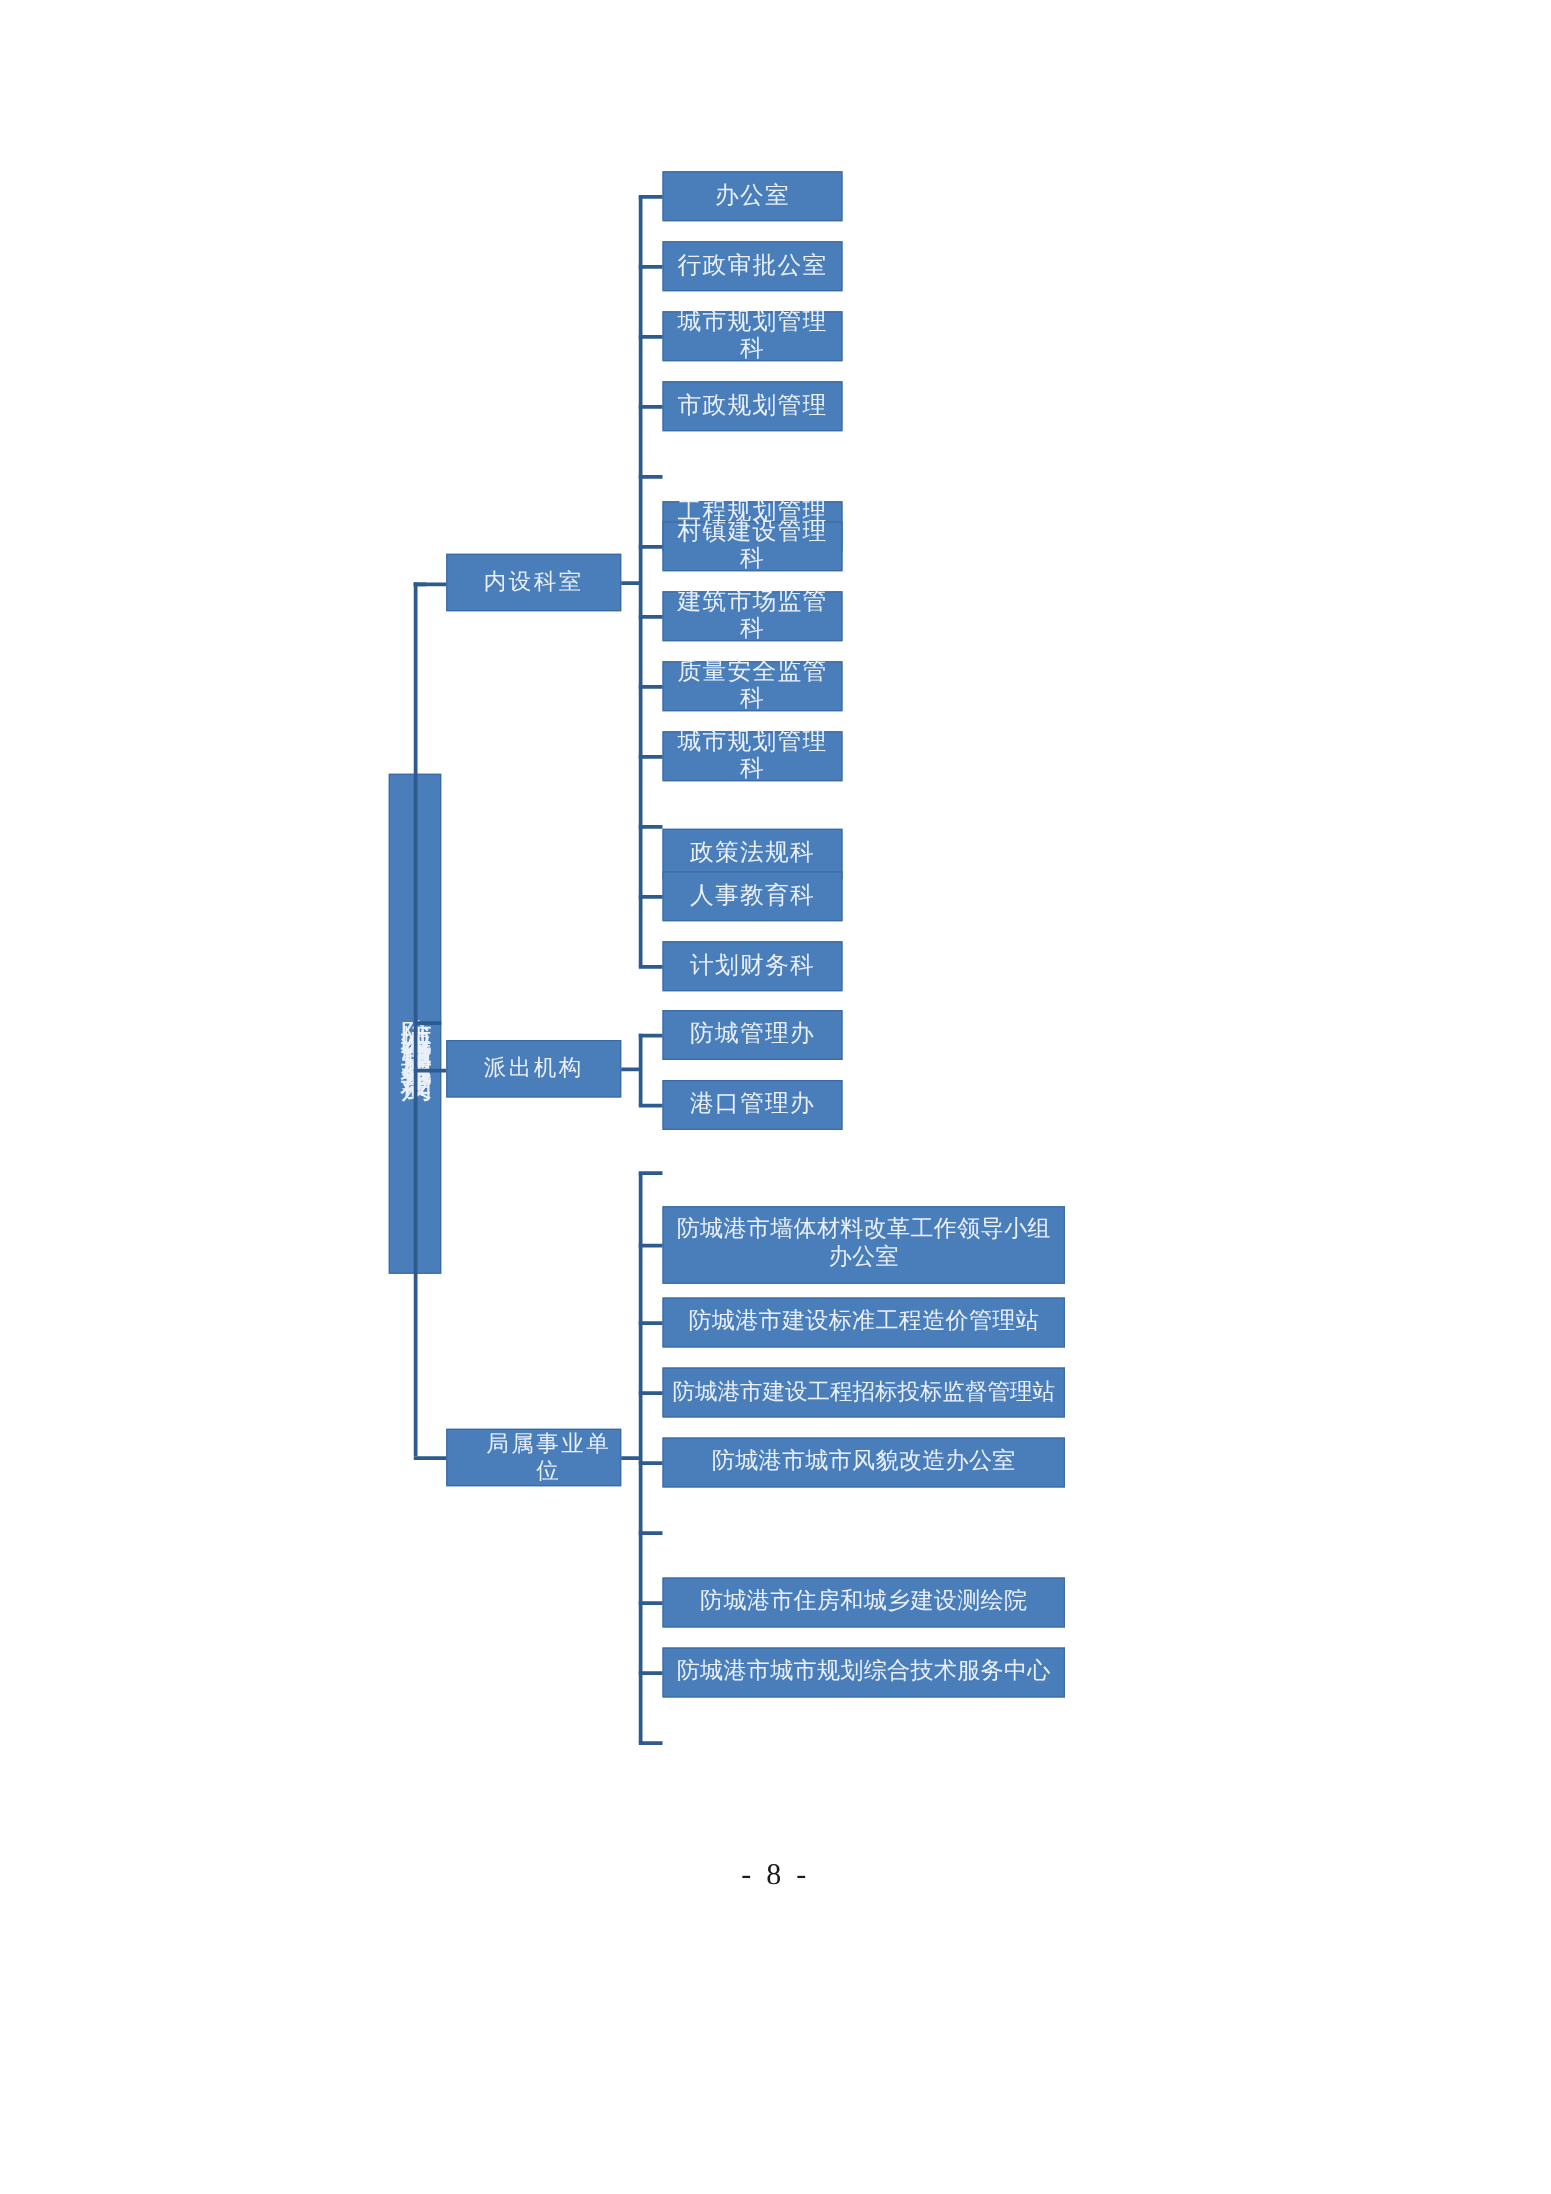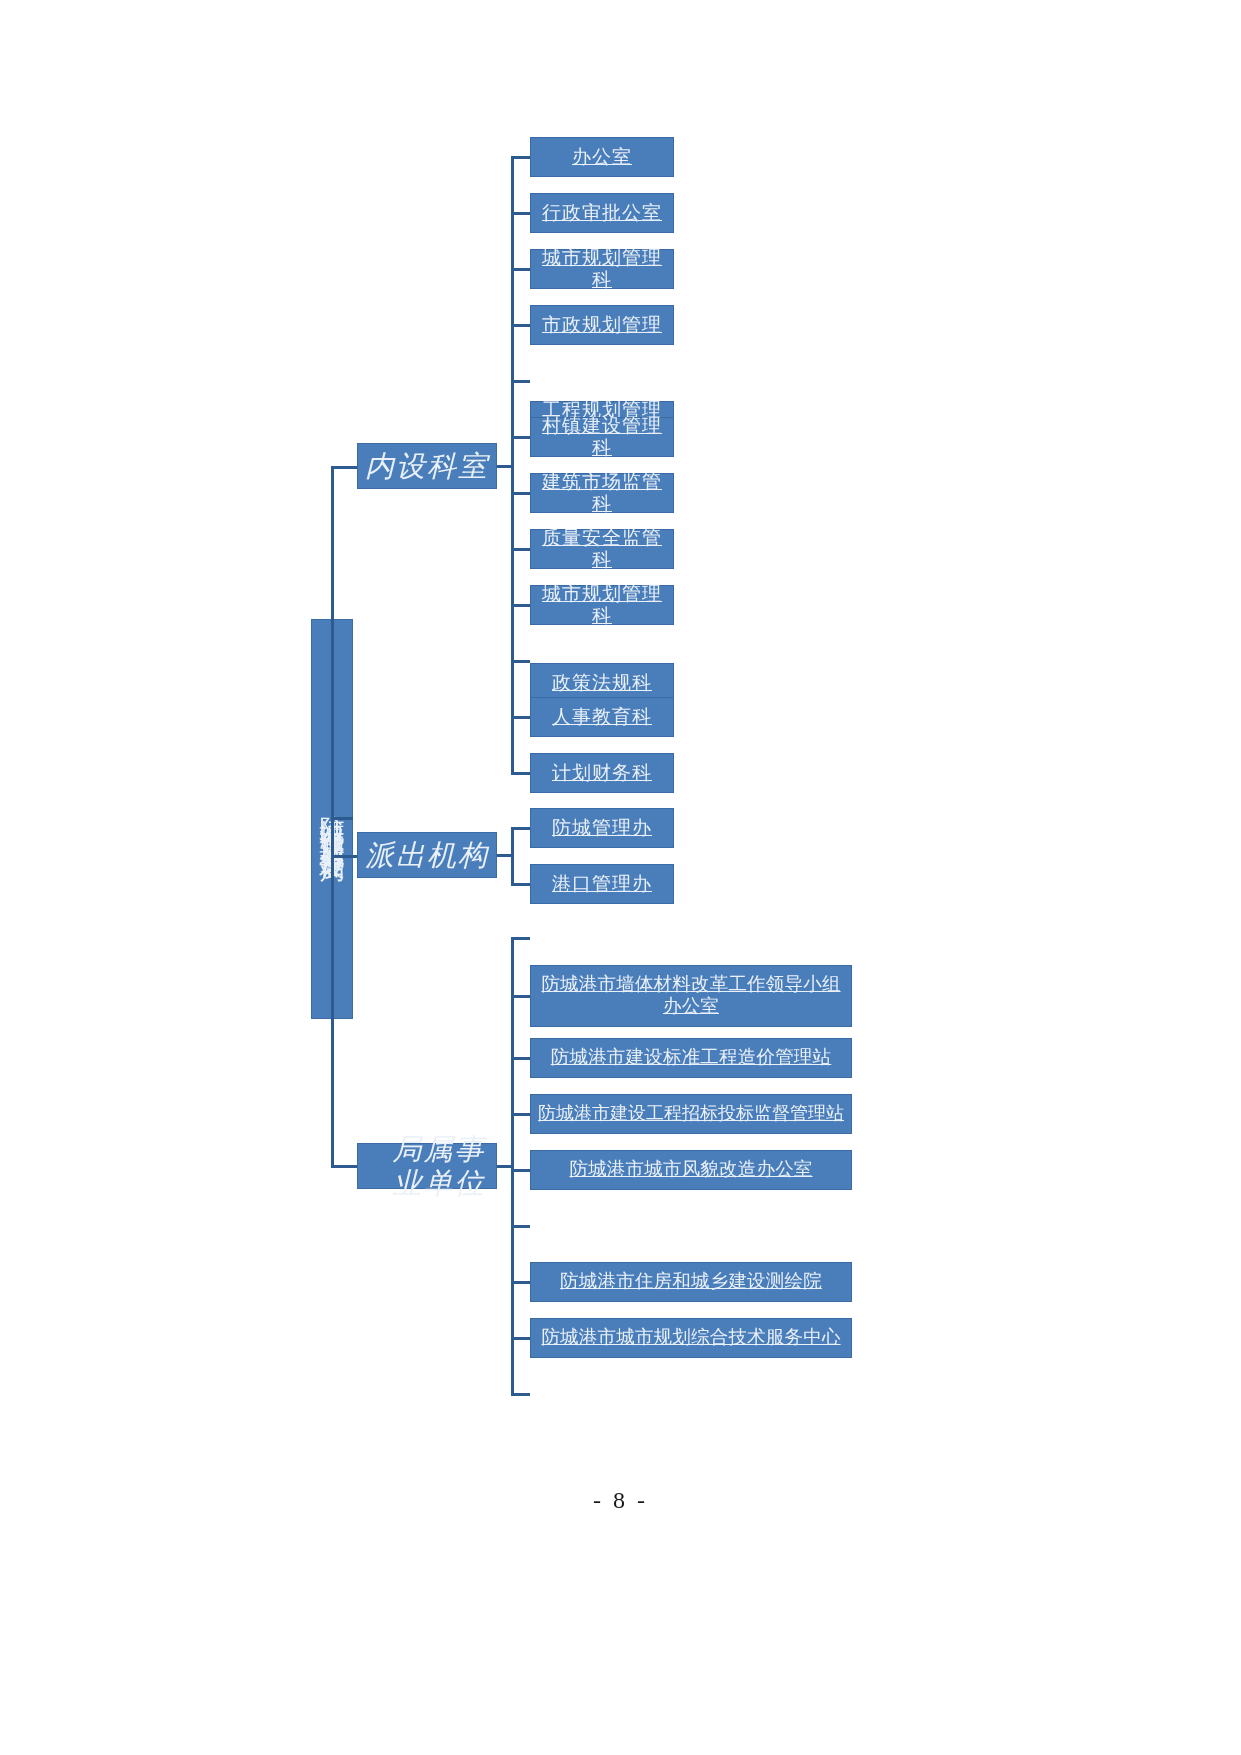--- a/index.html
+++ b/index.html
@@ -40,31 +40,29 @@
     writing-mode: vertical-rl;
     text-orientation: upright;
     letter-spacing: 4px;
     font-size: 25px;
     padding: 6px 2px;
     line-height: 1.0;
   }
 
   
   .node.group {
-    font-size: 29px;
+    font-size: 18px;
     letter-spacing: 2px;
-    font-style: italic;
   }
 
   
   .node.leaf {
     font-size: 19px;
     letter-spacing: 1px;
     padding: 2px 6px;
-    text-decoration: underline;
   }
   .node.leaf.small {
     font-size: 18.5px;
     letter-spacing: 0.2px;
   }
   .node.leaf.tight {
     font-size: 18px;
     letter-spacing: 0px;
   }
 

